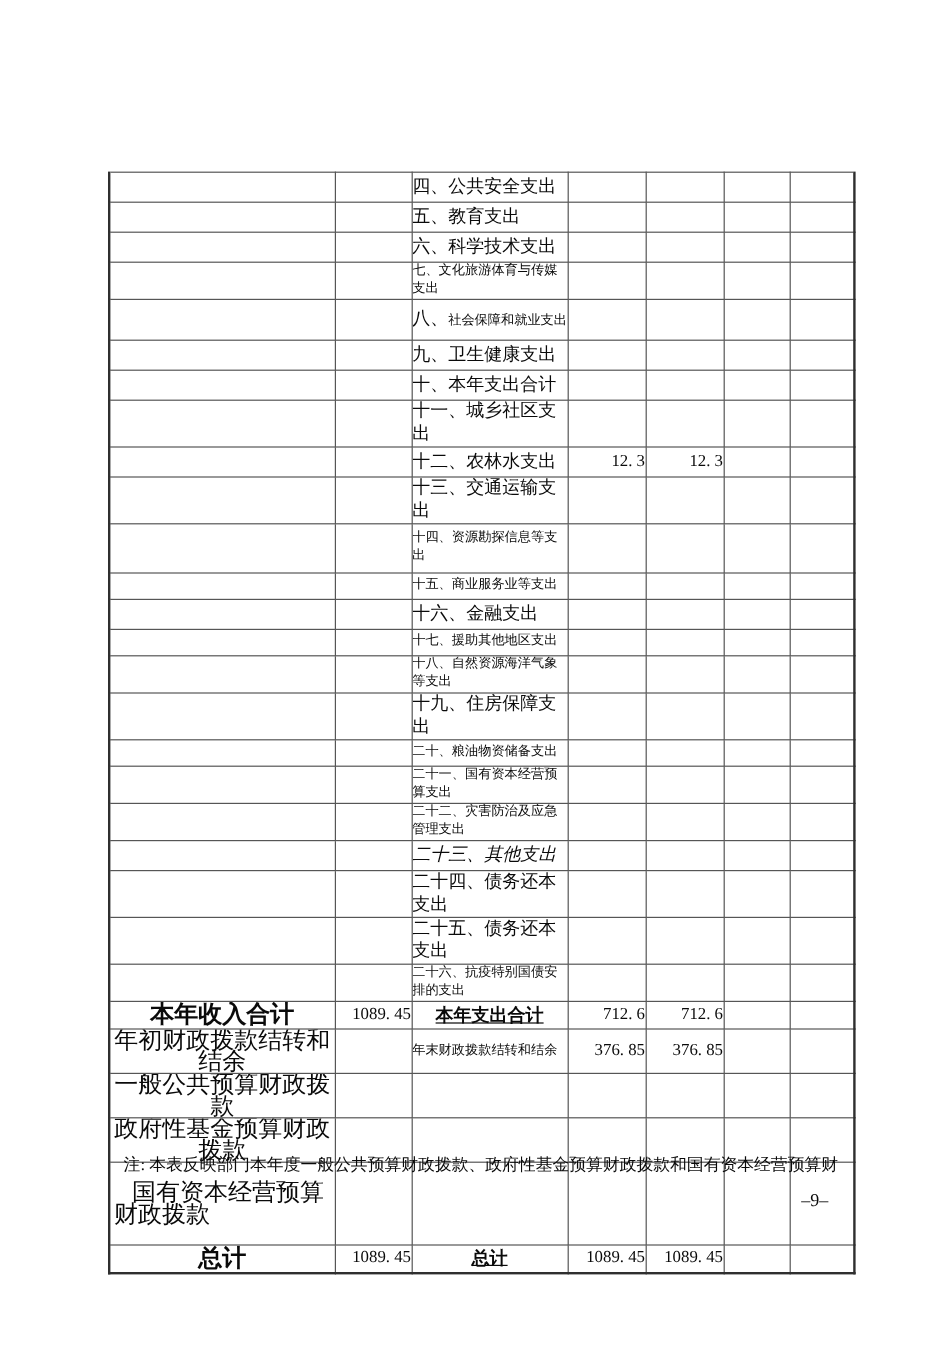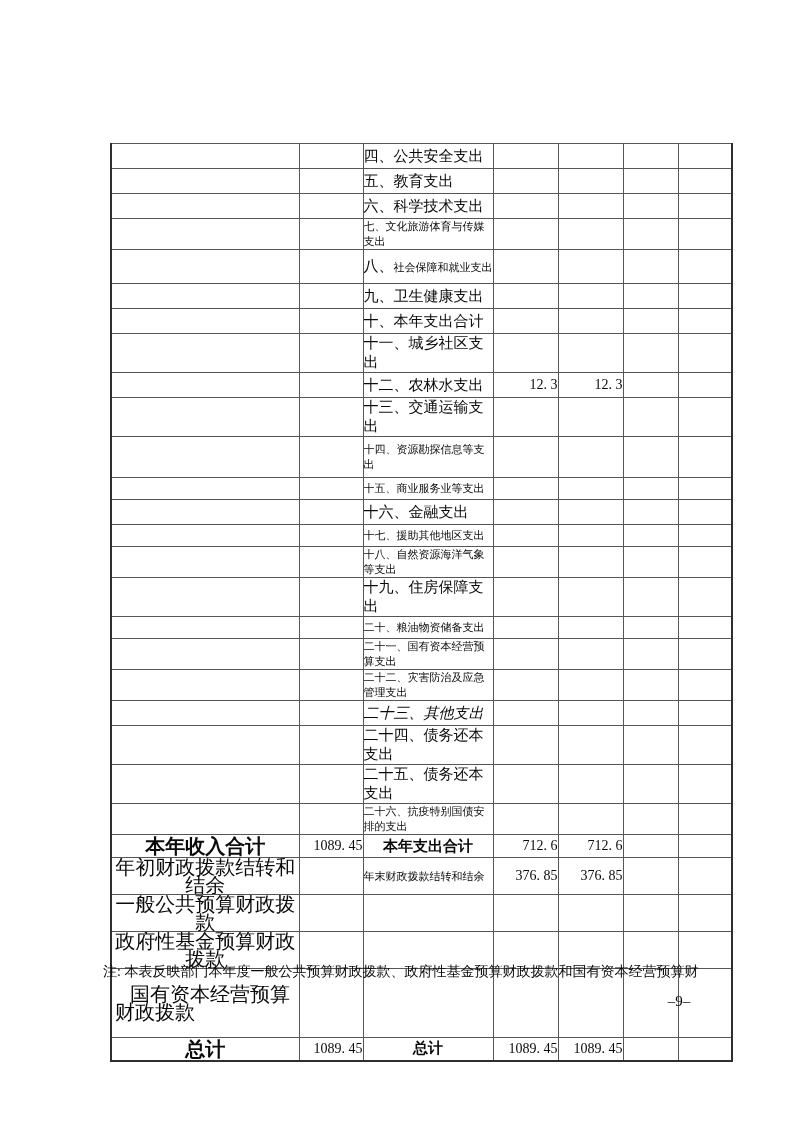--- a/index.html
+++ b/index.html
@@ -5,43 +5,43 @@
   html,body { margin:0; padding:0; background:#ffffff; }
   .page {
     position:relative;
     width:793px; height:1122px;
     background:#ffffff;
     font-family:"Liberation Serif","DejaVu Serif",serif;
     color:#0a0a0a;
     overflow:hidden;
   }
   table.budget {
-    position:absolute; left:110px; top:143px;
+    position:absolute; left:90px; top:143px;
     width:621px;
     border-collapse:collapse; table-layout:fixed;
     border:2px solid #2f2f2f;
     border-top-width:1px;
   }
   table.budget td {
     border:1px solid #565656;
     padding:0;
     vertical-align:middle;
     overflow:hidden;
     white-space:normal;
   }
   td.c1 { font-size:20px; text-align:center; line-height:18px; }
   td.c1.center-bold { font-weight:bold; }
   td.c1.indent { text-align:left; text-indent:15px; padding:16px 3px; }
   td.c2 { font-size:14px; text-align:right; padding-right:5px; }
   td.c3 { text-align:left; padding:1px 2px 1px 4px; }
   td.c3.big   { font-size:15px; line-height:19px; }
-  td.c3.small { font-size:11px; line-height:15px; }
+  td.c3.small { font-size:11px; line-height:15px;font-family:Liberation Mono, monospace; }
   td.c3.mixed { font-size:11px; line-height:15px; }
   td.c3.mixed .prefix { font-size:15px; }
-  td.c3.big-bold { font-size:15px; font-weight:bold; text-align:center; }
+  td.c3.big-bold { font-size:15px; font-weight:bold; text-align:center;text-decoration:underline; }
   td.cv { font-size:14px; text-align:right; padding-right:7px; }
   .note {
     position:absolute; left:103px; top:963px; width:632px;
     font-size:14px; line-height:18px;
   }
   .pageno {
     position:absolute; left:636px; top:993px; width:86px;
     font-size:15px; text-align:center;
   }
 </style>

